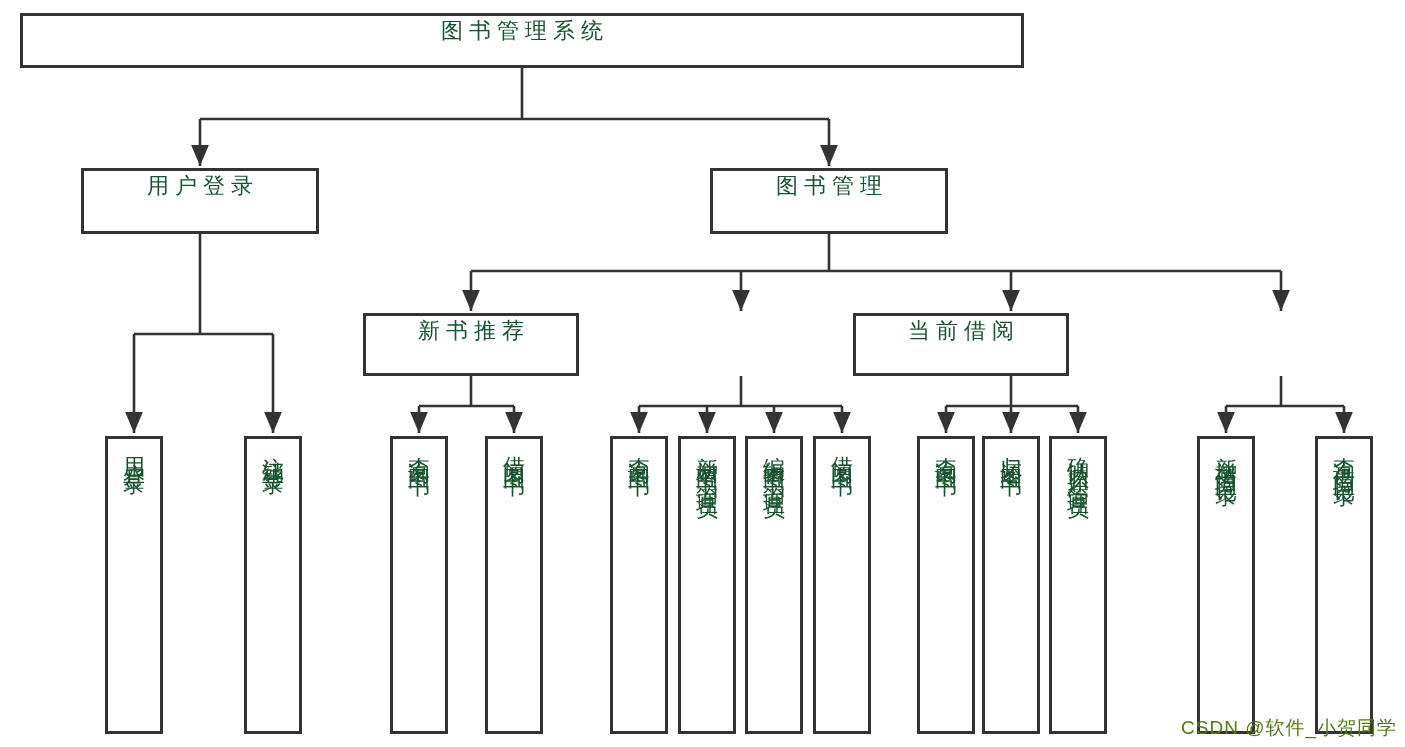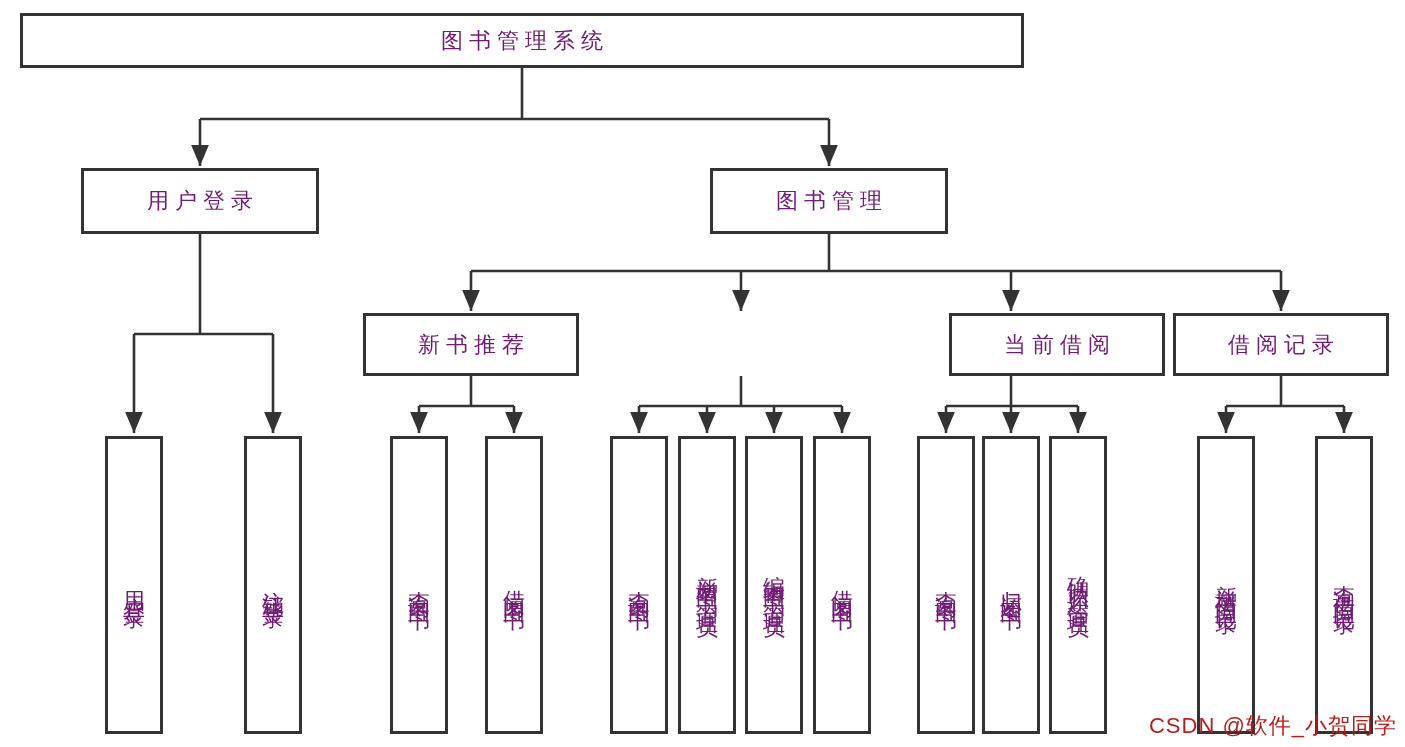--- a/index.html
+++ b/index.html
@@ -17,23 +17,23 @@
     left: 0; top: 0;
     width: 1405px; height: 747px;
     pointer-events: none;
   }
   .box {
     position: absolute;
     box-sizing: border-box;
     border: 3px solid #333333;
     background: #ffffff;
     display: flex;
-    align-items: center;
+    align-items: flex-start;
     justify-content: center;
-    color: #701a75;
+    color: #14532d;
   }
   .box.root  { left: 20px; top: 13px; width: 1004px; height: 55px; }
   .box.l2    { top: 168px; width: 238px; height: 66px; }
   .box.l3    { top: 313px; width: 216px; height: 63px; }
   .box.leaf  { top: 436px; width: 58px; height: 298px; }
   .hlabel {
     font-size: 22px;
     letter-spacing: 6px;
     text-indent: 6px;
     white-space: nowrap;
@@ -43,23 +43,23 @@
     text-orientation: mixed;
     font-size: 22px;
     line-height: 1;
     letter-spacing: 6px;
     white-space: nowrap;
   }
   .watermark {
     position: absolute;
     right: 8px;
     bottom: 6px;
-    font-size: 22px;
+    font-size: 19px;
     letter-spacing: 1px;
-    color: #b91c1c;
+    color: #4d7c0f;
     z-index: 5;
     white-space: nowrap;
   }
 </style>
 </head>
 <body>
 
 <div class="canvas">
 
   <svg class="connectors" viewBox="0 0 1405 747" xmlns="http://www.w3.org/2000/svg">
@@ -112,25 +112,22 @@
   <div class="box l2" style="left:81px">
     <span class="hlabel">用户登录</span>
   </div>
   <div class="box l3" style="left:363px">
     <span class="hlabel">新书推荐</span>
   </div>
 
   <div class="box l2" style="left:710px">
     <span class="hlabel">图书管理</span>
   </div>
-  <div class="box l3" style="left:949px">
+  <div class="box l3" style="left:853px">
     <span class="hlabel">当前借阅</span>
-  </div>
-  <div class="box l3" style="left:1173px">
-    <span class="hlabel">借阅记录</span>
   </div>
 
   <div class="box leaf" style="left:105px">
     <span class="vlabel">用户登录</span>
   </div>
   <div class="box leaf" style="left:244px">
     <span class="vlabel">注销登录</span>
   </div>
 
   <div class="box leaf" style="left:390px">

